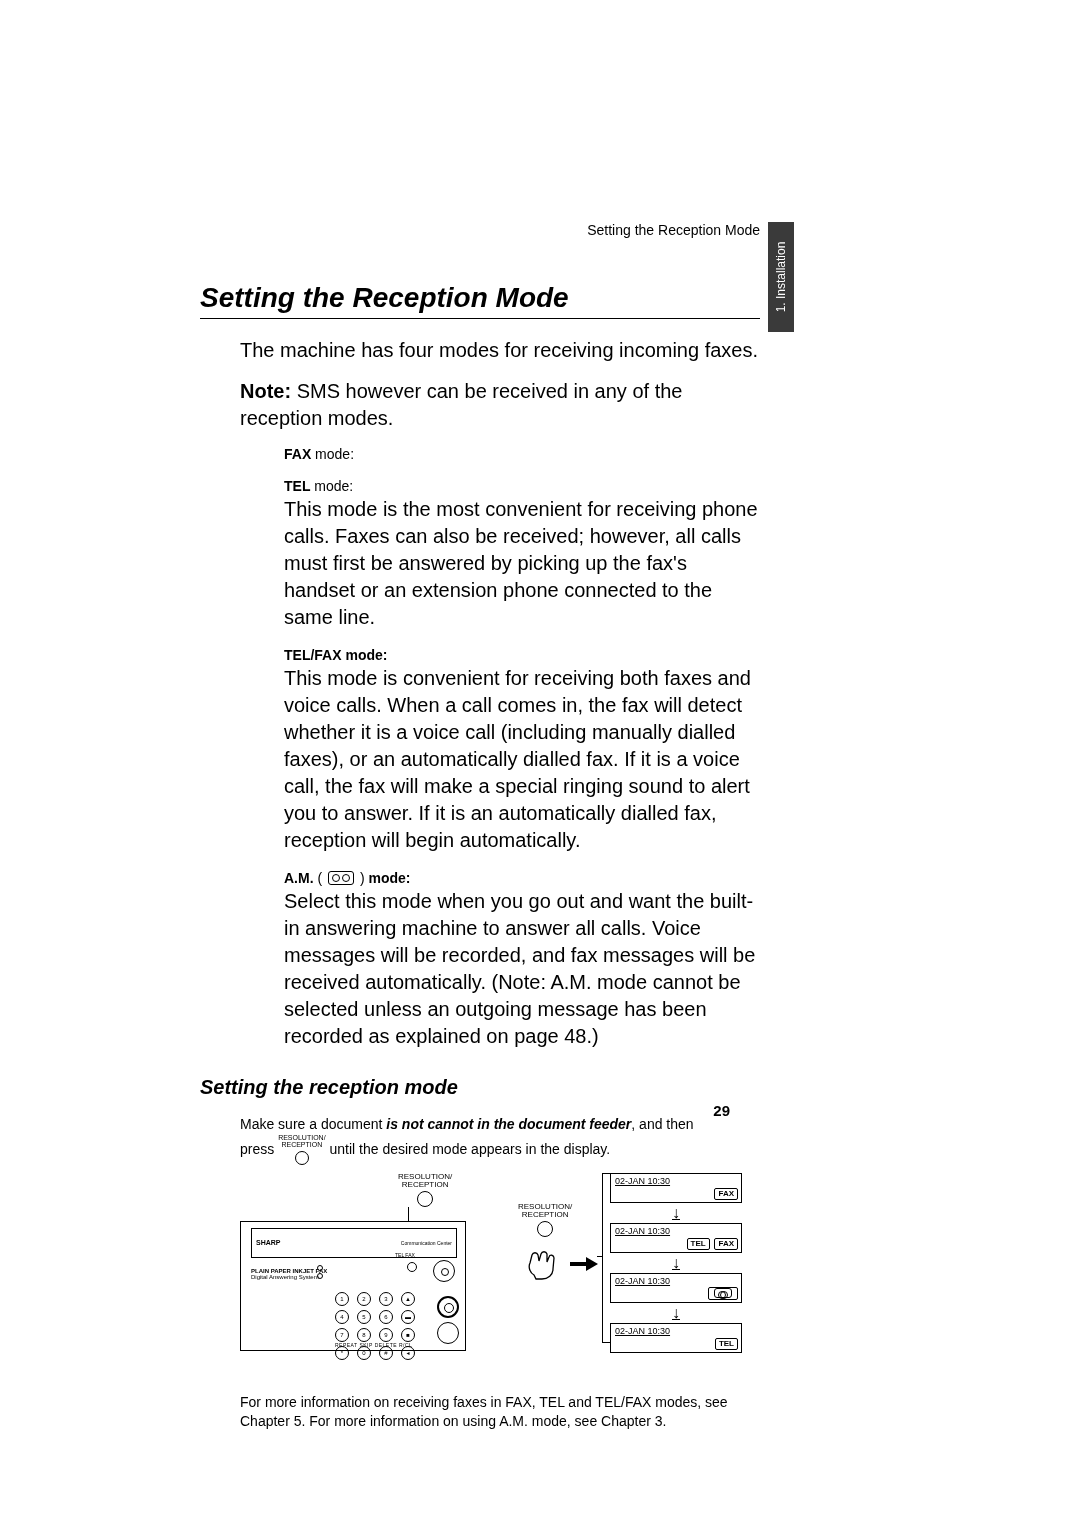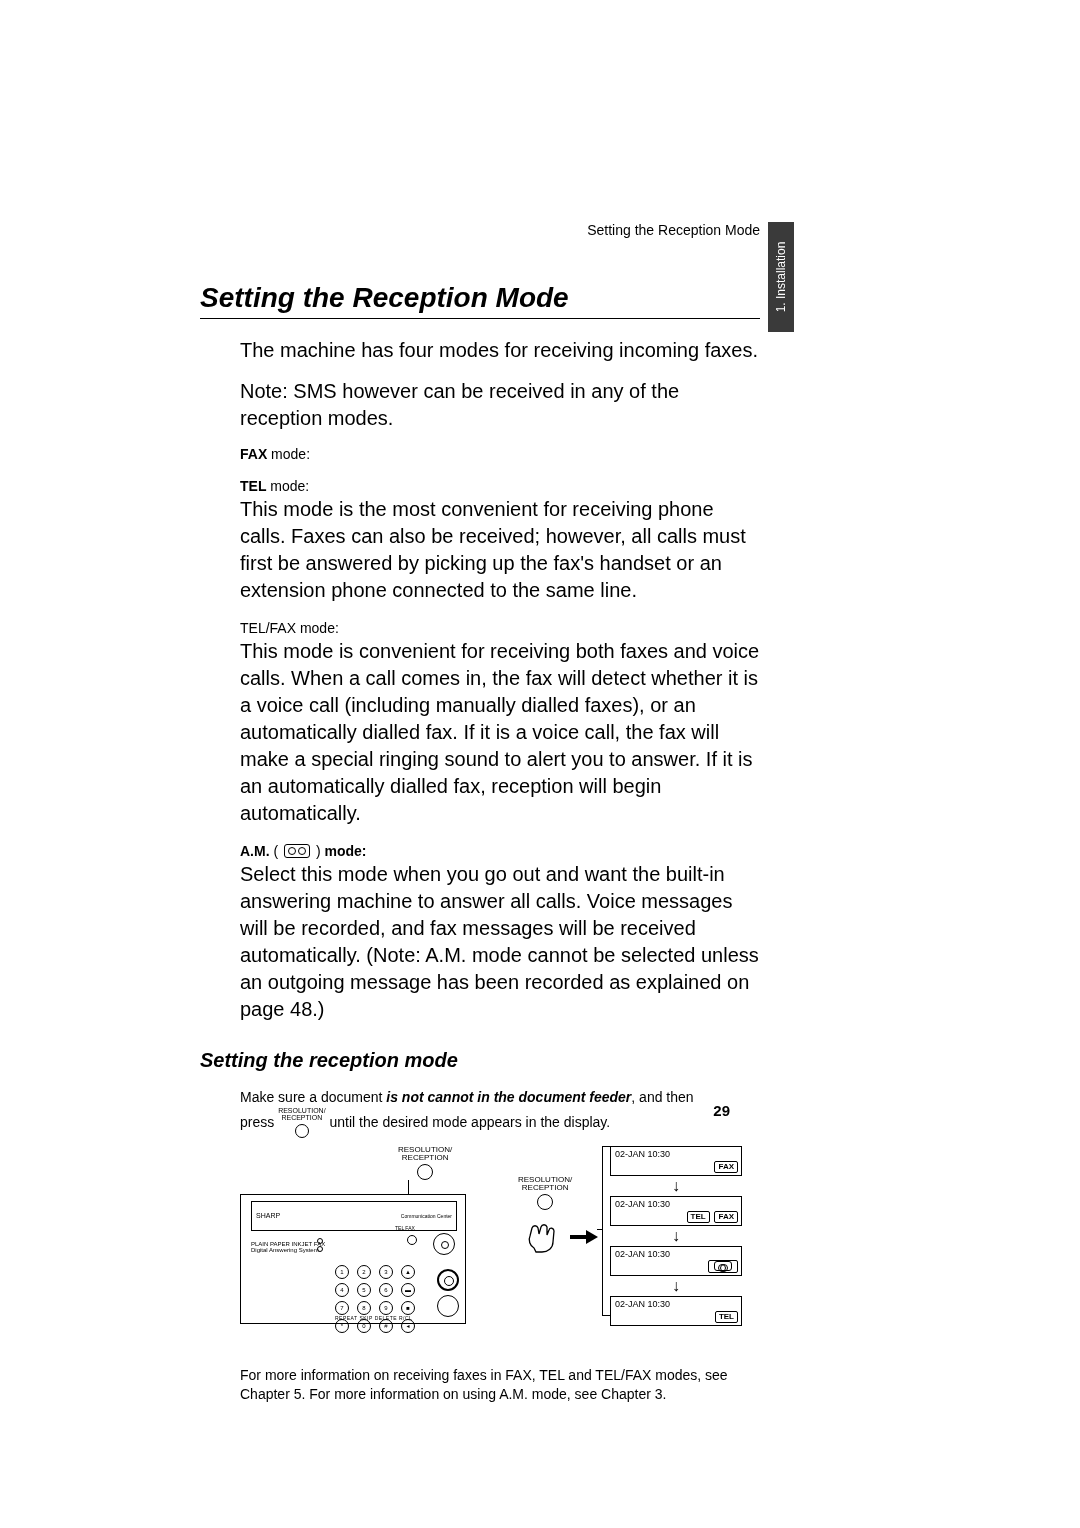--- a/index.html
+++ b/index.html
@@ -43,25 +43,25 @@
     margin-top: 60px;
     margin-bottom: 4px;
   }
   .rule {
     border: 0;
     border-top: 1px solid #000;
     margin-bottom: 18px;
   }
   .body-indent { margin-left: 40px; }
   .para { font-size: 20px; line-height: 1.35; margin-bottom: 14px; }
-  .bold { font-weight: normal; }
+  .bold { font-weight: bold; }
   .em { font-style: italic; font-weight: bold; }
   .mode-head { font-size: 14px; margin-bottom: 2px; }
   .mode-head .bold { font-weight: bold; }
-  .mode-block { margin-bottom: 16px; }
+  .mode-block { margin-bottom: 16px; margin-left: 44px; }
   .h2 {
     font-size: 20px;
     font-weight: bold;
     font-style: italic;
     margin: 26px 0 16px 0;
   }
   .press-line {
     font-size: 14px;
     line-height: 1.35;
     display: block;
@@ -140,21 +140,21 @@
   .hand {
     position: absolute; left: 280px; top: 68px; width: 40px; height: 40px;
   }
   .arrow-right {
     position: absolute; left: 330px; top: 80px; width: 30px; height: 14px;
   }
   .arrow-right::before { content:""; position:absolute; left:0; top:5px; width:18px; height:4px; background:#000; }
   .arrow-right::after { content:""; position:absolute; left:16px; top:0; width:0; height:0; border-left:12px solid #000; border-top:7px solid transparent; border-bottom:7px solid transparent; }
 
   .disp-col {
-    position: absolute; left: 370px; top: -4px; width: 132px;
+    position: absolute; left: 370px; top: -4px; width: 132px; text-decoration: underline;
   }
   .disp {
     border: 1.2px solid #000; height: 30px; font-size: 10px; position: relative; padding: 2px 4px;
     margin-bottom: 4px;
   }
   .disp .time { font-size: 9px; }
   .badge {
     display: inline-block; border: 1.2px solid #000; font-size: 8px; font-weight: bold; padding: 0 3px; border-radius: 2px; margin-left: 2px;
     line-height: 1.2;
   }

